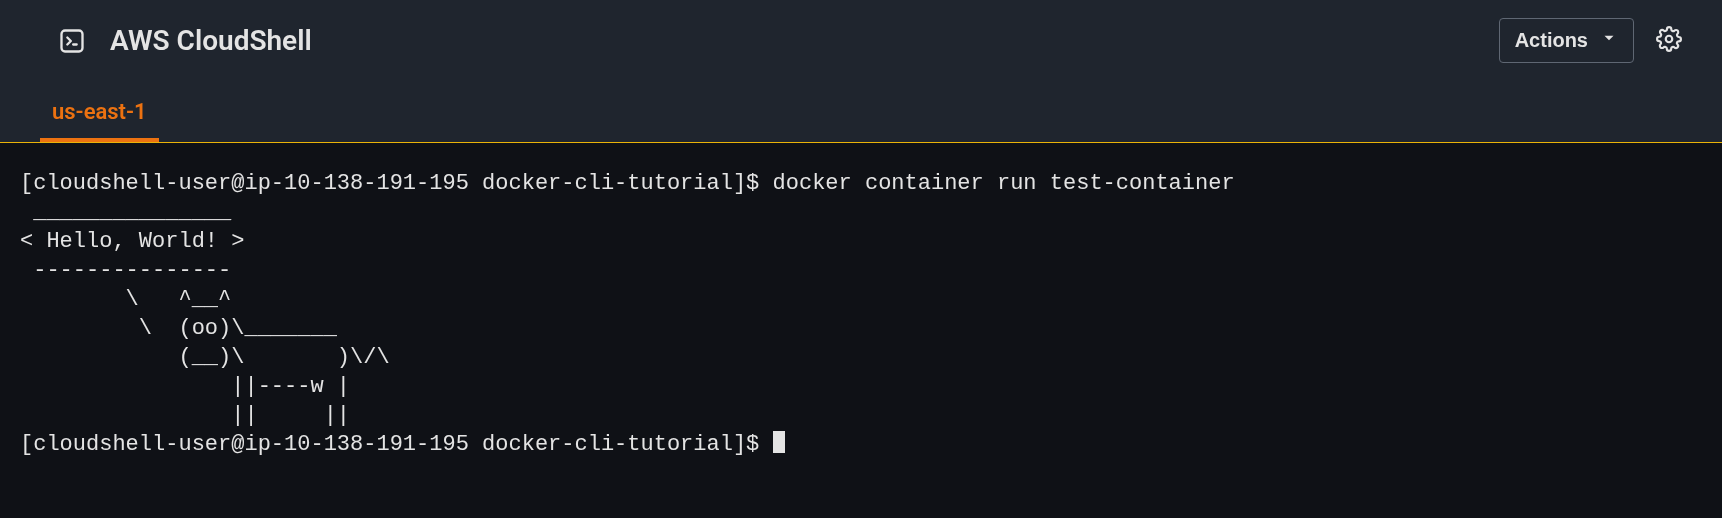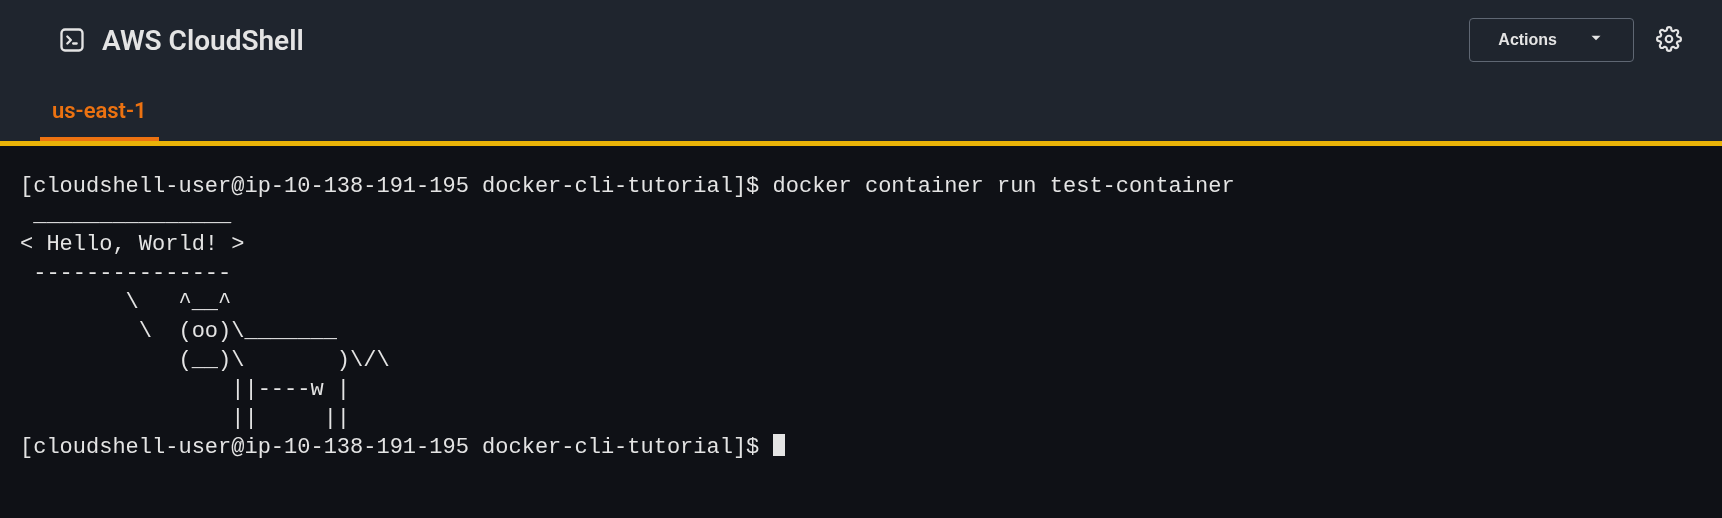--- a/index.html
+++ b/index.html
@@ -14,61 +14,61 @@
     .header {
       display: flex;
       align-items: center;
       justify-content: space-between;
       background: #1f252e;
       padding: 18px 40px 10px 58px;
     }
     .title-group {
       display: flex;
       align-items: center;
-      gap: 16px;
+      gap: 24px;
     }
     .title-icon {
       width: 28px;
       height: 28px;
     }
     .title-text {
       font-size: 28px;
       font-weight: 600;
       color: #e4e4e4;
     }
     .right-controls {
       display: flex;
       align-items: center;
       gap: 22px;
     }
     .actions-btn {
       display: flex;
       align-items: center;
-      gap: 30px;
+      gap: 12px;
       background: transparent;
       border: 1px solid #5f6773;
       color: #e4e4e4;
-      font-size: 16px;
+      font-size: 20px;
       font-weight: 600;
-      padding: 10px 28px;
+      padding: 10px 15px;
       border-radius: 4px;
       cursor: pointer;
     }
     .gear-btn {
       background: transparent;
       border: none;
       cursor: pointer;
       color: #e4e4e4;
       display: flex;
       align-items: center;
     }
     .tabs {
       background: #1f252e;
       padding: 20px 40px 0 40px;
-      border-bottom: 5px solid #eab308;
+      border-bottom: 1px solid #eab308;
     }
     .tab {
       display: inline-block;
       font-size: 22px;
       font-weight: 600;
       color: #ec7211;
       padding: 6px 12px 14px 12px;
       border-bottom: 4px solid #ec7211;
       cursor: pointer;
     }

